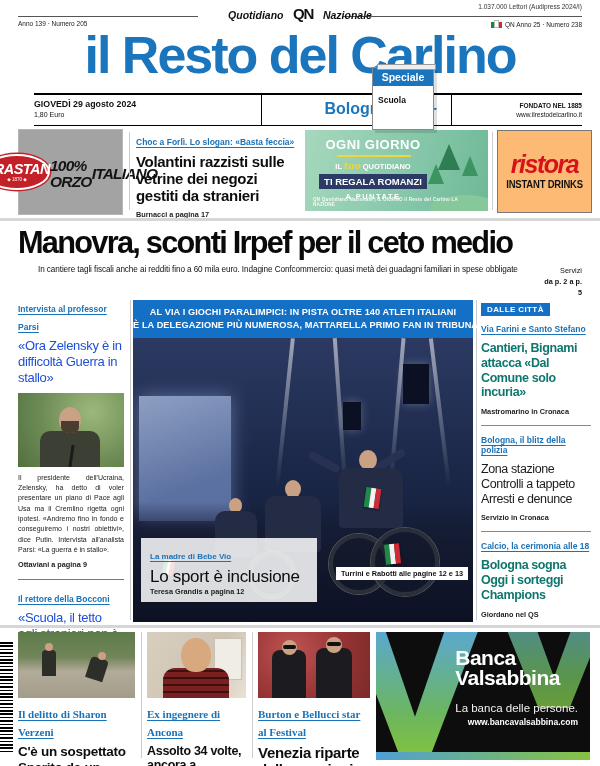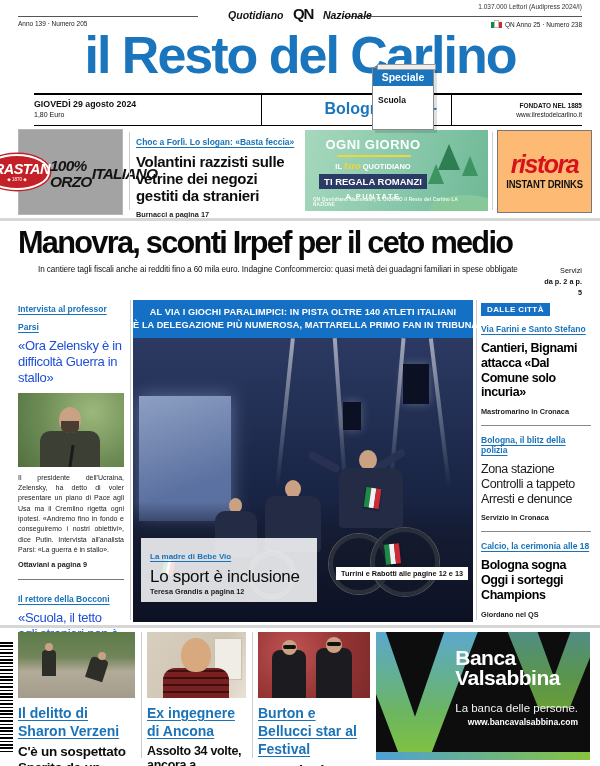--- a/index.html
+++ b/index.html
@@ -113,30 +113,30 @@
            text-shadow:2px 2px 0 rgba(0,0,0,.9),-1px -1px 0 rgba(0,0,0,.6),1px -1px 0 rgba(0,0,0,.6),-1px 1px 0 rgba(0,0,0,.6);}
   .inset{position:absolute;left:8px;bottom:20px;width:158px;background:rgba(255,255,255,.85);padding:7px 9px 6px 9px;}
   .inset .ihl{font-size:17px;font-weight:400;letter-spacing:-0.3px;line-height:1.13;color:#0c0c0c;margin-top:4px;}
   .inset .byline{margin-top:0;}
   .caption{position:absolute;right:5px;bottom:42px;background:#fff;padding:2px 5px;font-size:7.3px;font-weight:700;color:#111;}
   
   .rightcol{position:absolute;left:481px;top:298px;width:110px;}
   .badge{display:inline-block;background:var(--banner-blue,#1470c5);color:#fff;font-weight:800;font-size:8px;
          letter-spacing:.4px;padding:2px 6px 2px 6px;}
   .rightcol .kicker{display:inline-block;margin-top:8px;}
-  .rhl{font-size:12.5px;letter-spacing:-0.4px;line-height:1.18;color:#000000;margin-top:5px;}
+  .rhl{font-size:12.5px;letter-spacing:-0.4px;line-height:1.18;color:#0f766e;margin-top:5px;}
   .rhl.bold{font-weight:800;} .rhl.light{font-weight:400;color:#1c1c1c;}
   .rightcol .byline{margin-top:7px;}
   .rdiv{border-top:1px solid #888;margin:9px 0 1px 0;}
   
   .barcode{position:absolute;left:0;top:642px;width:13px;height:110px;
            background:repeating-linear-gradient(180deg,#000 0 1.5px,#fff 1.5px 3.4px);}
   .bcell{position:absolute;top:632px;}
   .bphoto{width:100%;height:66px;position:relative;overflow:hidden;margin-bottom:6px;}
-  .bcell .kicker{font-size:14px;}
+  .bcell .kicker{font-size:11px;font-family:Liberation Serif, serif;}
   .bhl{font-weight:800;font-size:13.5px;letter-spacing:-0.3px;line-height:1.15;color:#0d0d0d;margin-top:4px;}
   .ph-rocks{background:linear-gradient(180deg,#5d7c49 0%,#71845a 38%,#b3ab99 60%,#a49c8a 100%);}
   .fig{position:absolute;background:#2e2e28;border-radius:4px 4px 0 0;}
   .fighead{position:absolute;background:#caa183;border-radius:50%;}
   .ph-man{background:linear-gradient(120deg,#d8cfbf 0%,#cfc4b2 60%,#e8e2d6 100%);}
   .fridge{position:absolute;right:4px;top:6px;width:26px;height:40px;background:#f0ede6;border:1px solid #c9c2b4;}
   .mhead{position:absolute;left:34px;top:6px;width:30px;height:34px;border-radius:50% 50% 46% 46%;background:#d8a87e;}
   .mshirt{position:absolute;left:16px;top:36px;width:66px;height:30px;border-radius:12px 12px 0 0;
           background:repeating-linear-gradient(0deg,#7a2020 0 5px,#3a1010 5px 7px),repeating-linear-gradient(90deg,rgba(122,32,32,.7) 0 5px,rgba(58,16,16,.7) 5px 7px);}
   .ph-red{background:radial-gradient(circle at 30% 30%,#c05454,#963434 55%,#7c2a2a 100%);}

